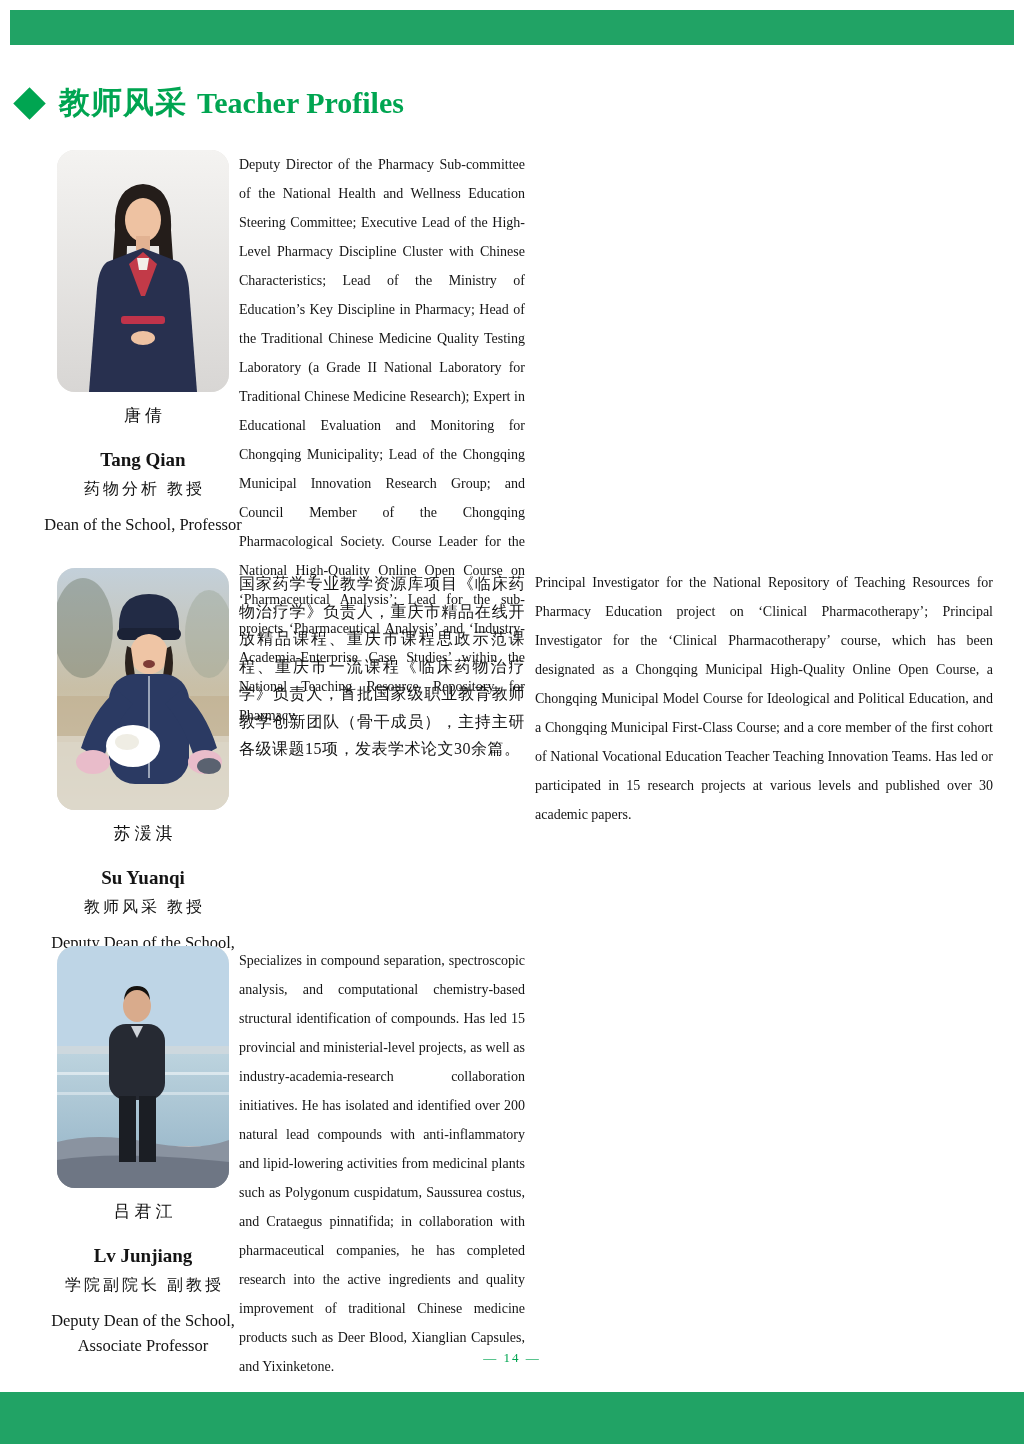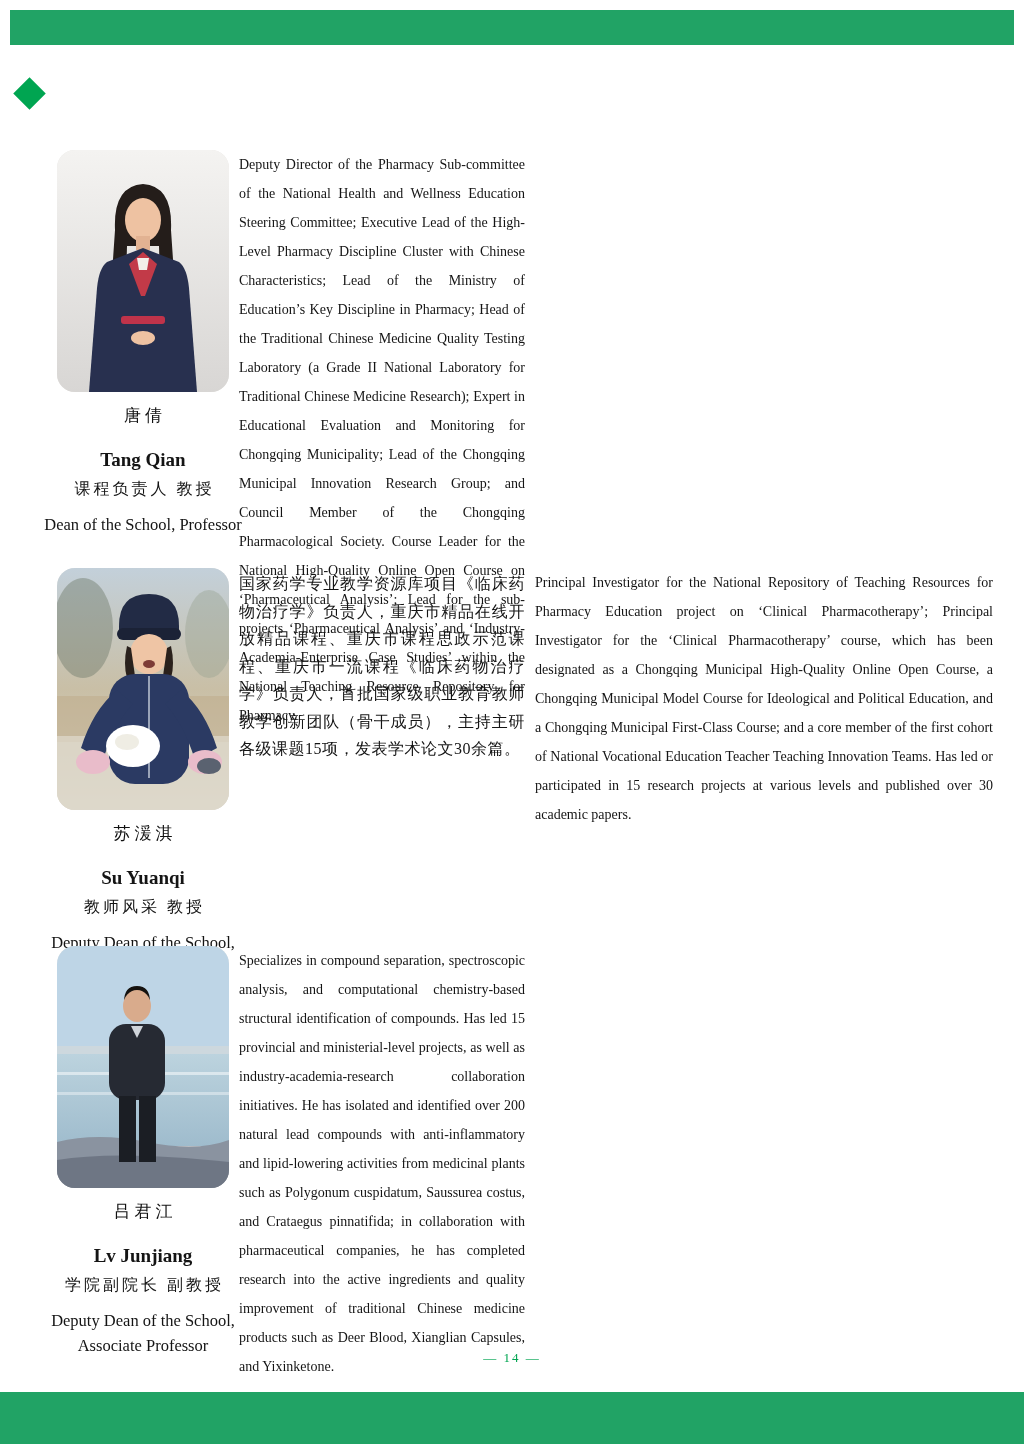--- a/index.html
+++ b/index.html
@@ -64,20 +64,24 @@
 </style>
 </head>
 <body>
 
 <div class="page">
 
   <div class="top-bar"></div>
 
   <div class="header">
     <span class="diamond"></span>
+    <h1 class="page-title">
+      <span class="zh">教师风采</span>
+      <span class="en">Teacher Profiles</span>
+    </h1>
   </div>
 
   <section class="profile p1">
     <div class="photo-col">
       <div class="photo">
         <svg viewBox="0 0 172 242" xmlns="http://www.w3.org/2000/svg">
           <defs>
             <linearGradient id="p1bg" x1="0" y1="0" x2="0" y2="1">
               <stop offset="0" stop-color="#f4f3f1"></stop>
                 <stop offset="1" stop-color="#d8d6d4"></stop>
@@ -90,21 +94,21 @@
           <path d="M86 98 L122 112 Q130 118 132 138 L140 242 L32 242 L40 138 Q42 118 50 112 Z" fill="#28304f"></path>
           <path d="M86 102 L100 114 L88 146 L84 146 L72 114 Z" fill="#c23a48"></path>
           <path d="M80 108 L92 108 L90 120 L82 120 Z" fill="#f3f0ea"></path>
           <rect x="64" y="166" width="44" height="8" rx="3" fill="#c0334a"></rect>
           <ellipse cx="86" cy="188" rx="12" ry="7" fill="#eec2a2"></ellipse>
         </svg>
       </div>
       <div class="name-block">
         <div class="name-zh">唐倩</div>
         <div class="name-en">Tang Qian</div>
-        <div class="title-zh">课程负责人 教授</div>
+        <div class="title-zh">药物分析 教授</div>
         <div class="title-en">Dean of the School, Professor</div>
       </div>
     </div>
     <div class="bio-en">Deputy Director of the Pharmacy Sub-committee of the National Health and Wellness Education Steering Committee; Executive Lead of the High-Level Pharmacy Discipline Cluster with Chinese Characteristics; Lead of the Ministry of Education’s Key Discipline in Pharmacy; Head of the Traditional Chinese Medicine Quality Testing Laboratory (a Grade II National Laboratory for Traditional Chinese Medicine Research); Expert in Educational Evaluation and Monitoring for Chongqing Municipality; Lead of the Chongqing Municipal Innovation Research Group; and Council Member of the Chongqing Pharmacological Society. Course Leader for the National High-Quality Online Open Course on ‘Pharmaceutical Analysis’; Lead for the sub-projects ‘Pharmaceutical Analysis’ and ‘Industry-Academia-Enterprise Case Studies’ within the National Teaching Resource Repository for Pharmacy.</div>
   </section>
 
   <section class="profile p2">
     <div class="photo-col">
       <div class="photo">
         <svg viewBox="0 0 172 242" xmlns="http://www.w3.org/2000/svg">

